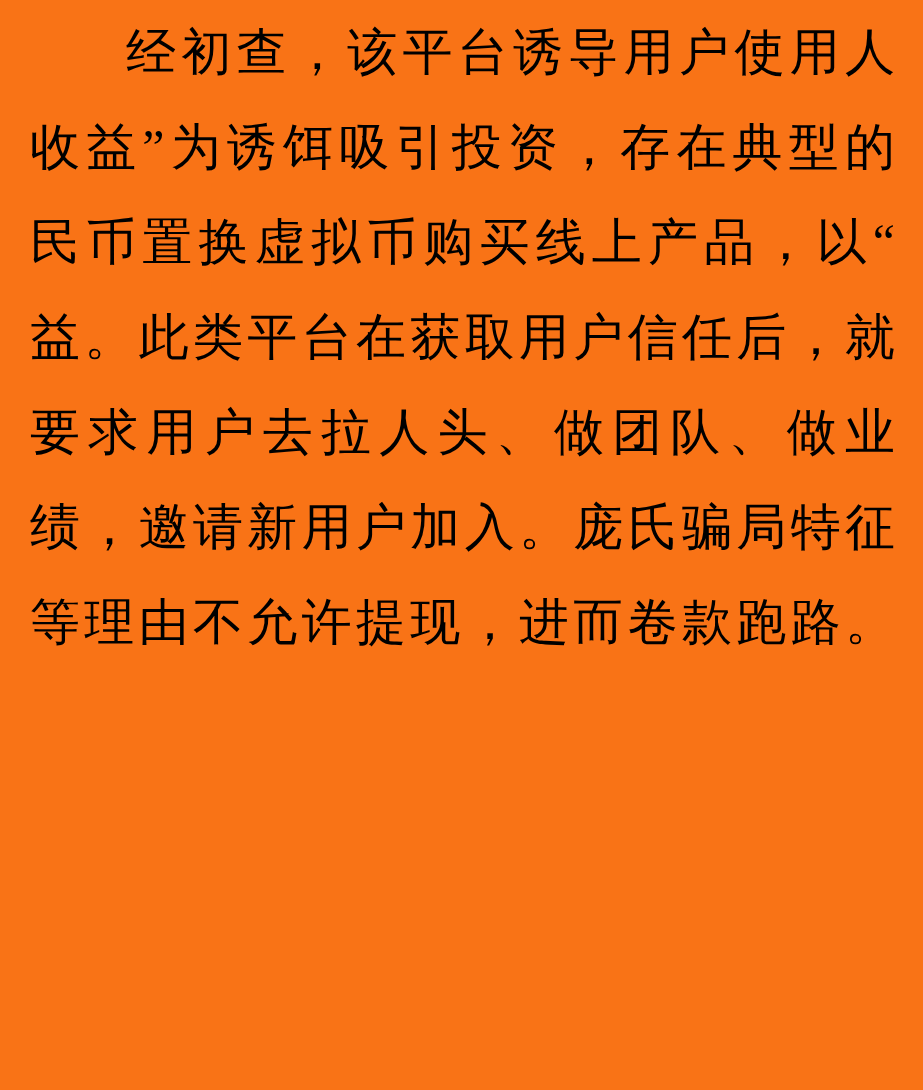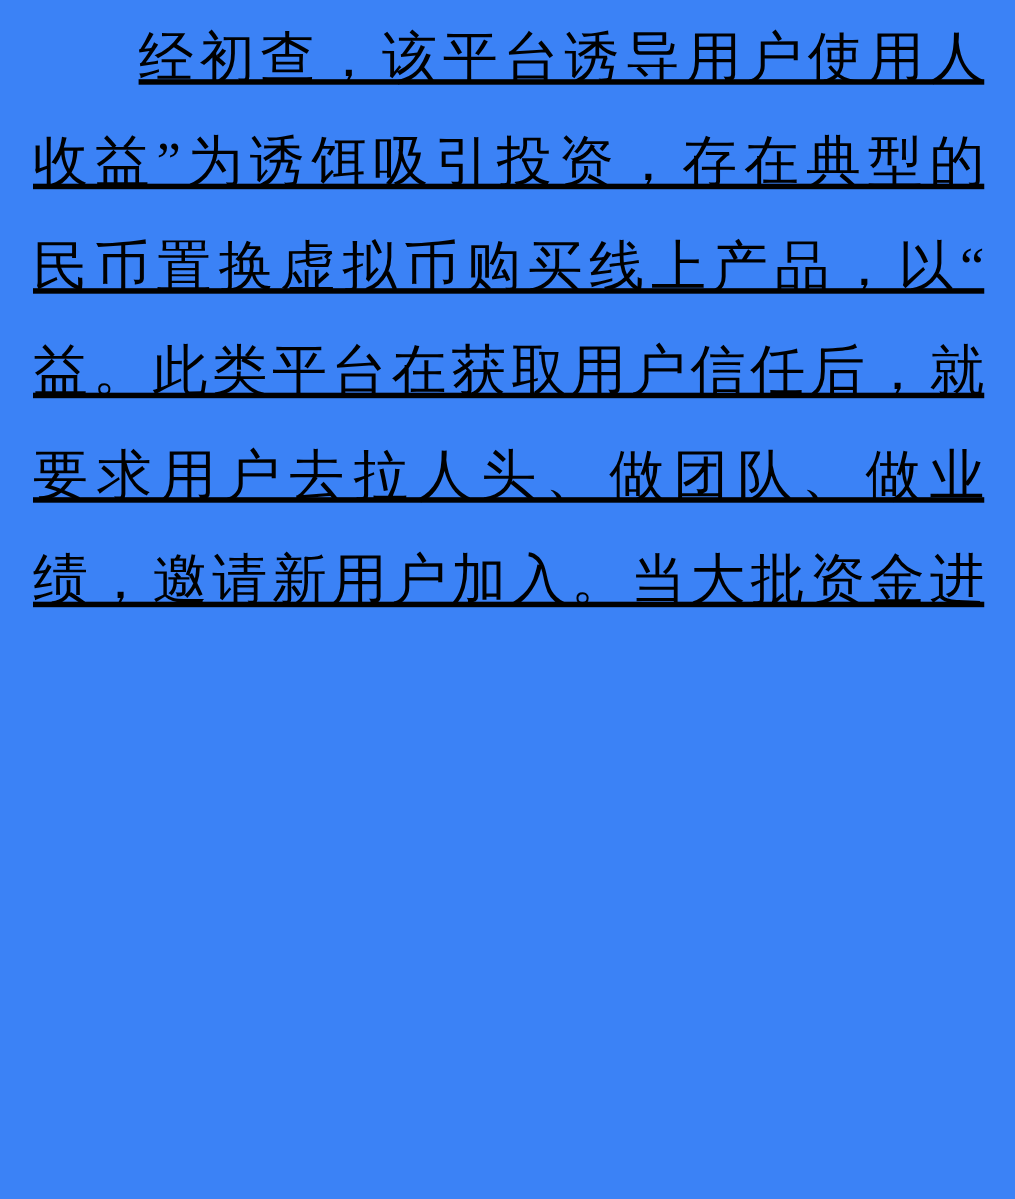--- a/index.html
+++ b/index.html
@@ -10,22 +10,21 @@
   body {
     width: 923px;
     height: 1090px;
     overflow: hidden;
   }
   .page {
     box-sizing: border-box;
     width: 923px;
     height: 1090px;
     padding: 5px 28px 0 30px;
-    background: #3b82f6;
-    text-decoration: underline;
+    background: #f97316;
   }
   .text-line {
     font-family: "Liberation Serif", "DejaVu Serif", serif;
     font-size: 50px;
     line-height: 95px;
     height: 95px;
     color: #000000;
     white-space: nowrap;
     text-align: justify;
     text-align-last: justify;
@@ -39,14 +38,15 @@
 </style>
 </head>
 <body>
 
 <div class="page">
   <div class="text-line indent">经初查，该平台诱导用户使用人</div>
   <div class="text-line">收益”为诱饵吸引投资，存在典型的</div>
   <div class="text-line">民币置换虚拟币购买线上产品，以“</div>
   <div class="text-line">益。此类平台在获取用户信任后，就</div>
   <div class="text-line">要求用户去拉人头、做团队、做业</div>
-  <div class="text-line">绩，邀请新用户加入。当大批资金进</div>
+  <div class="text-line">绩，邀请新用户加入。庞氏骗局特征</div>
+  <div class="text-line">等理由不允许提现，进而卷款跑路。</div>
 </div>
 
 </body></html>

